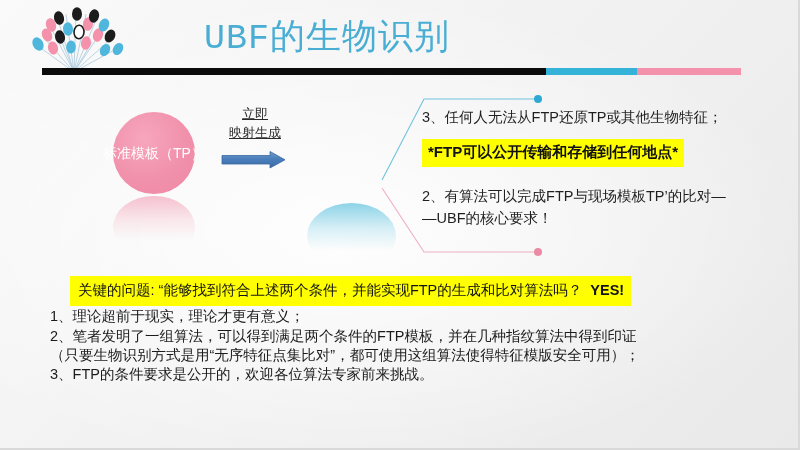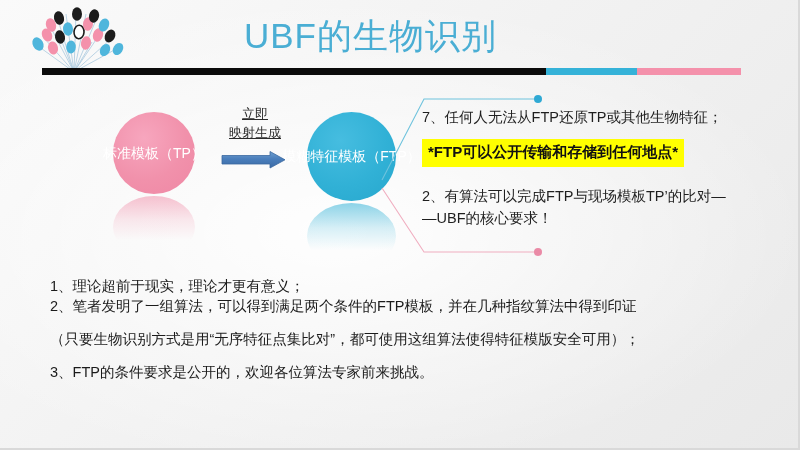--- a/index.html
+++ b/index.html
@@ -38,22 +38,21 @@
     left: 26px; top: 2px;
     width: 120px; height: 72px;
   }
   .title {
     position: absolute;
     left: 204px; top: 13px;
     font-size: 35px;
     color: #4aaed4;
     letter-spacing: 1px;
     white-space: nowrap;
-    font-family: Liberation Sans, sans-serif;
-    margin-left: 40px;
+    font-family: Liberation Mono, monospace;
   }
   .rule {
     position: absolute;
     top: 68px; height: 7px;
   }
   .rule-black { left: 42px; width: 504px; background: #0b0b0b; }
   .rule-blue  { left: 546px; width: 91px; background: #35b2d8; }
   .rule-pink  { left: 637px; width: 104px; background: #f491ab; }
 
   
@@ -152,21 +151,21 @@
     white-space: nowrap;
   }
   .qbar b { font-weight: bold; }
   .bline {
     font-size: 14.5px;
     color: #1b1b1b;
     white-space: nowrap;
     margin-top: 1px;
     padding-left: 4px;
   }
-  .bline.cont { margin-top: 14px; }
+  .bline.cont { margin-top: 0; }
 </style>
 </head>
 <body>
 
 <div class="slide">
 
   <svg class="deco layer" viewBox="0 0 120 72">
     <g stroke="#8fb9d6" stroke-width="0.7" fill="none" opacity="0.85">
       <line x1="48" y1="70" x2="12" y2="44"></line>
       <line x1="48" y1="70" x2="18" y2="36"></line>
@@ -211,25 +210,20 @@
   <div class="rule rule-pink layer"></div>
 
   <div class="refl refl-tp layer"></div>
   <div class="refl refl-ftp layer"></div>
 
   <div class="circ circ-tp layer">
     <span>标准</span>
     <span>模板</span>
     <span>（TP）</span>
   </div>
-  <div class="circ circ-ftp layer">
-    <span>模糊特</span>
-    <span>征模板</span>
-    <span>（FTP）</span>
-  </div>
 
   <div class="maplabel layer">
     <div>立即</div>
     <div>映射生成</div>
   </div>
   <svg class="arrow layer" width="72" height="24" viewBox="0 0 72 24">
     <defs>
       <linearGradient id="arrGrad" x1="0" y1="0" x2="0" y2="1">
         <stop offset="0%" stop-color="#6f9fd0"></stop>
         <stop offset="45%" stop-color="#4a7ebb"></stop>
@@ -240,28 +234,31 @@
   </svg>
 
   <svg class="bracket layer" width="170" height="180" viewBox="0 0 170 180">
     <polyline points="2,95 44,14 158,14" fill="none" stroke="#6fc3dd" stroke-width="1.1"></polyline>
     <circle cx="158" cy="14" r="4" fill="#2fa9d4"></circle>
     <polyline points="2,103 44,167 158,167" fill="none" stroke="#f0aec0" stroke-width="1.1"></polyline>
     <circle cx="158" cy="167" r="4" fill="#ea8aa6"></circle>
   </svg>
 
   <div class="rpanel layer">
-    <div class="rline rline-1">7、任何人无法从FTP还原TP或其他生物特征；</div>
+    <div class="rline rline-1">3、任何人无法从FTP还原TP或其他生物特征；</div>
     <div>
       <span class="hl">*FTP可以公开传输和存储到任何地点*</span>
     </div>
     <div class="rline rline-2">2、有算法可以完成FTP与现场模板TP’的比对—</div>
     <div class="rline rline-3">—UBF的核心要求！</div>
   </div>
 
   <div class="bottom layer">
+    <div>
+      <span class="qbar"><span>关键的问题: “能够找到符合上述两个条件，并能实现FTP的生成和比对算法吗？</span>&nbsp;&nbsp;<b>YES!</b></span>
+    </div>
     <div class="bline">1、理论超前于现实，理论才更有意义；</div>
     <div class="bline">2、笔者发明了一组算法，可以得到满足两个条件的FTP模板，并在几种指纹算法中得到印证</div>
     <div class="bline cont">（只要生物识别方式是用“无序特征点集比对”，都可使用这组算法使得特征模版安全可用）；</div>
     <div class="bline cont">3、FTP的条件要求是公开的，欢迎各位算法专家前来挑战。</div>
   </div>
 
 </div>
 
 </body></html>

